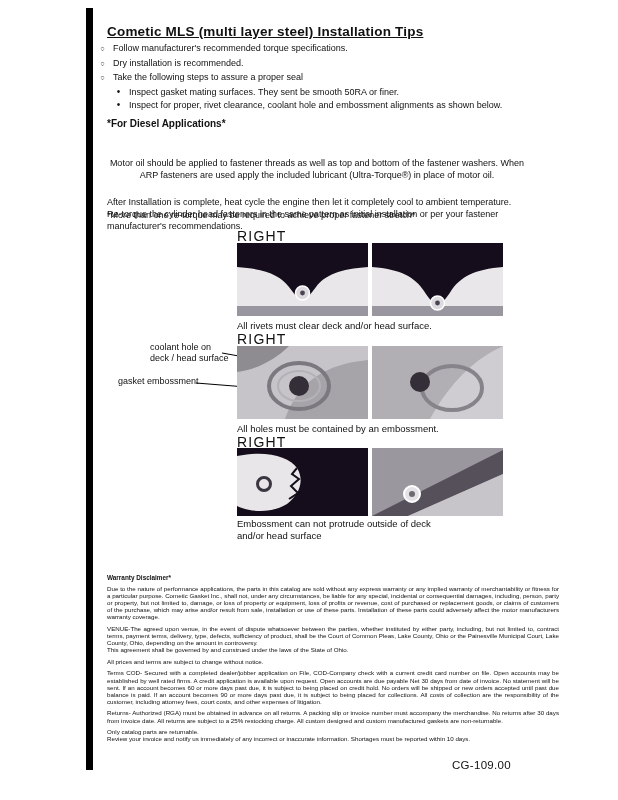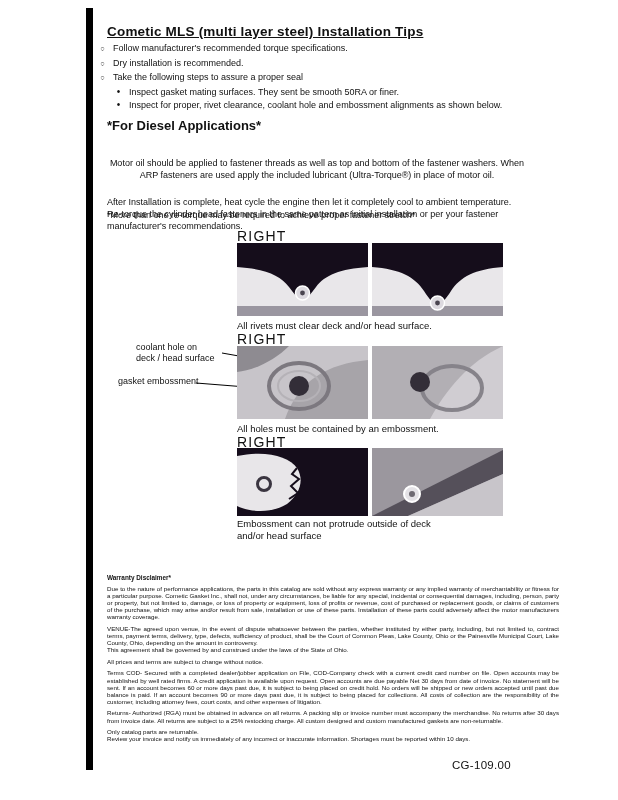--- a/index.html
+++ b/index.html
@@ -15,39 +15,39 @@
     font-size:13.5px; font-weight:bold; text-decoration:underline; letter-spacing:.2px;
   }
 
   .bullets { position:absolute; left:98px; top:42px; font-size:9px; line-height:12.5px; }
   .tip { display:flex; gap:6px; margin-bottom:1px; }
   .mk { width:9px; flex:0 0 9px; text-align:center; }
   .mk.circ::before { content:"○"; font-size:7.5px; }
   .mk.dot::before  { content:"•"; font-size:10px; }
   .tip.sub { margin-left:16px; }
 
-  .diesel-heading { position:absolute; left:107px; top:118px; font-size:13px; font-weight:bold; }
+  .diesel-heading { position:absolute; left:107px; top:118px; font-size:10px; font-weight:bold; }
   .para { position:absolute; left:107px; width:420px; font-size:9px; line-height:12px; }
   .para1 { top:148px;text-align:center; } .para2 { top:187px; }
   .note { position:absolute; left:107px; top:210px; font-size:9px; }
 
   .col-header { position:absolute; width:131px; font-size:14px; letter-spacing:1.2px; }
   .hx-r { left:237px; } .hx-w { left:372px;margin-top:22px; }
   .h1 { top:228px; } .h2 { top:331px; } .h3 { top:434px; }
 
   .dimg { position:absolute; width:131px; }
   .dimg svg { display:block; width:100%; height:100%; }
   .i-r { left:237px; } .i-w { left:372px; }
   .row1 { top:243px; height:73px; } .row2 { top:346px; height:73px; } .row3 { top:448px; height:68px; }
 
   .caption { position:absolute; left:237px; font-size:9.5px; line-height:12px; white-space:pre-line; }
   .c1 { top:320px; } .c2 { top:423px; } .c3 { top:518px; }
 
   .callout { position:absolute; font-size:9px; line-height:10.5px; white-space:pre-line; }
-  .co1 { left:136px; top:342px; }
+  .co1 { left:150px; top:342px; }
   .co2 { left:118px; top:376px; }
   .callout-lines { position:absolute; left:0; top:0; width:618px; height:800px; pointer-events:none; }
 
   .legal { position:absolute; left:107px; top:574px; width:452px; }
   .legal h2 { margin:0 0 4px 0; font-size:6.4px; font-weight:bold; }
   .legal p  { margin:0 0 4.5px 0; font-size:6.2px; line-height:7.1px; text-align:justify; white-space:pre-line; }
 
   .footer { position:absolute; left:452px; top:759px; font-size:11.5px; letter-spacing:.3px;text-align:right; }
 </style>
 </head>

